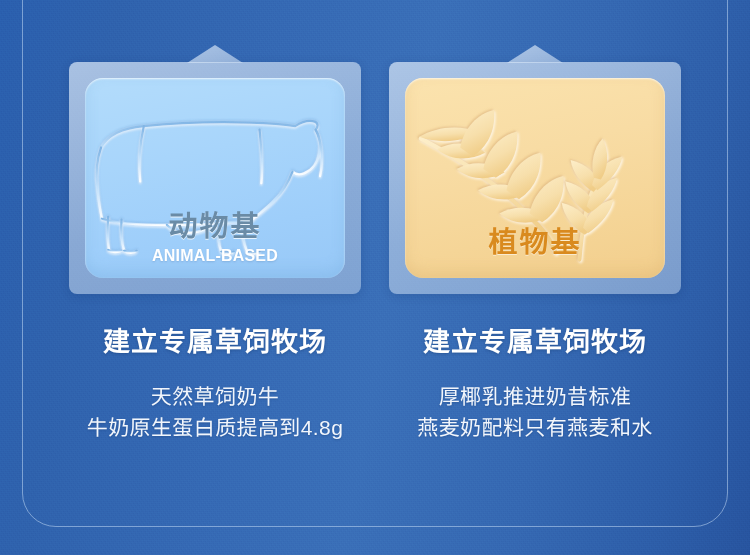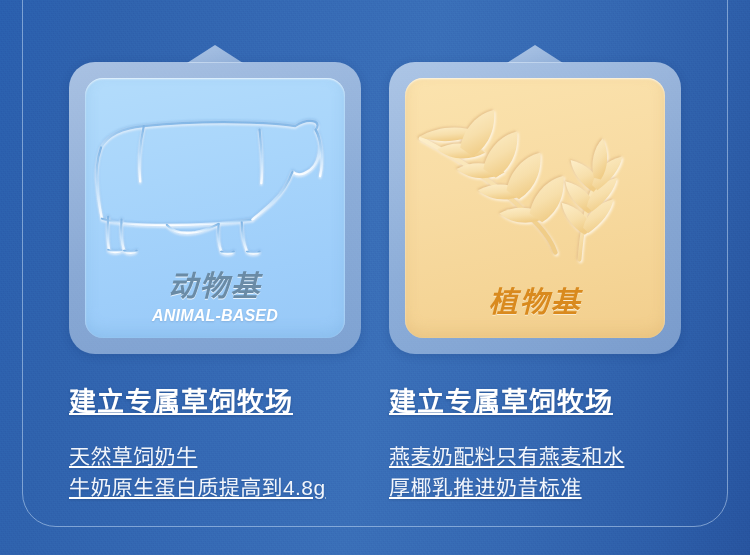--- a/index.html
+++ b/index.html
@@ -69,25 +69,24 @@
 
   .card {
     position: relative;
     width: 292px;
   }
 
   
   .panel {
     position: relative;
     width: 292px;
-    height: 292px;
-    border-radius: 26px;
+    height: 232px;
+    border-radius: 8px;
     background: linear-gradient(160deg, rgba(221,234,249,.70) 0%, rgba(196,215,238,.60) 55%, rgba(183,205,232,.55) 100%);
     box-shadow: 0 2px 10px rgba(12,40,86,.16);
-    font-style: italic;
   }
 
   
   .notch {
     position: absolute;
     left: 50%;
     top: -17px;
     width: 56px;
     height: 18px;
     transform: translateX(-50%);
@@ -156,22 +155,22 @@
     font-size: 16px;
     font-weight: bold;
     color: #ffffff;
     letter-spacing: .2px;
     text-shadow: 0 1px 2px rgba(90,130,175,.35);
   }
 
   
   .caption {
     margin-top: 26px;
+    text-align: center;
     color: #ffffff;
-    text-decoration: underline;
   }
   .caption-title {
     display: block;
     font-size: 27px;
     font-weight: bold;
     letter-spacing: 1px;
     text-shadow: 0 1px 3px rgba(18,48,95,.35);
   }
   .caption-lines {
     margin-top: 22px;
@@ -323,20 +322,20 @@
 
           <div class="tile-labels">
             <span class="cn-tag plant">植物基</span>
           </div>
         </div>
       </div>
 
       <div class="caption">
         <span class="caption-title">建立专属草饲牧场</span>
         <div class="caption-lines">
+          <span class="caption-line">厚椰乳推进奶昔标准</span>
           <span class="caption-line">燕麦奶配料只有燕麦和水</span>
-          <span class="caption-line">厚椰乳推进奶昔标准</span>
         </div>
       </div>
     </div>
 
   </div>
 </div>
 
 </body></html>

